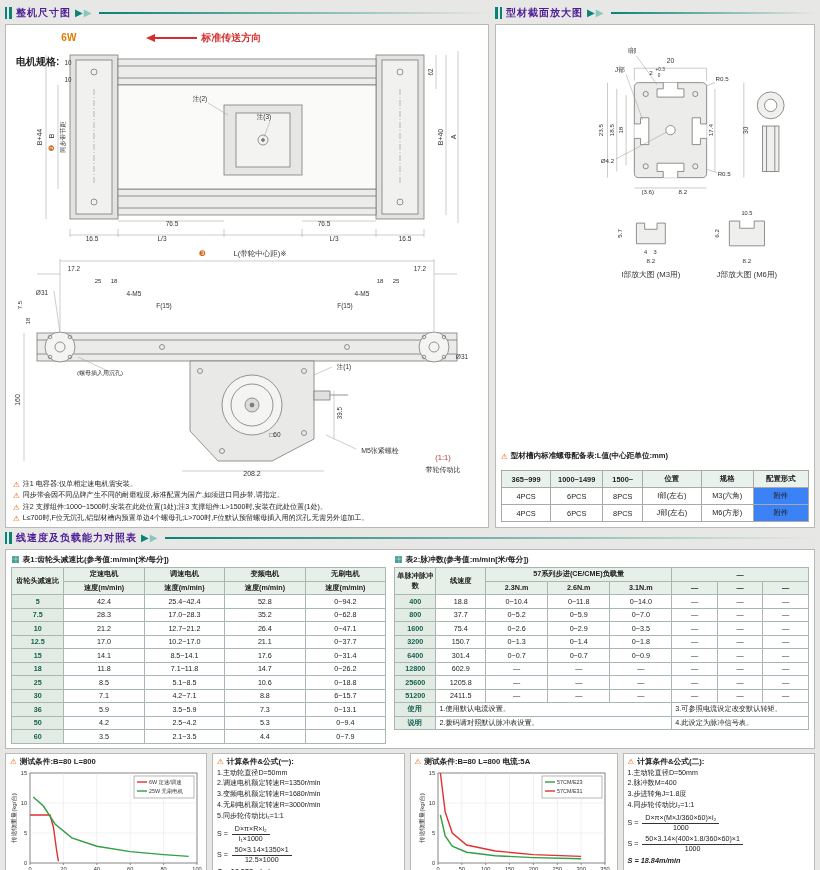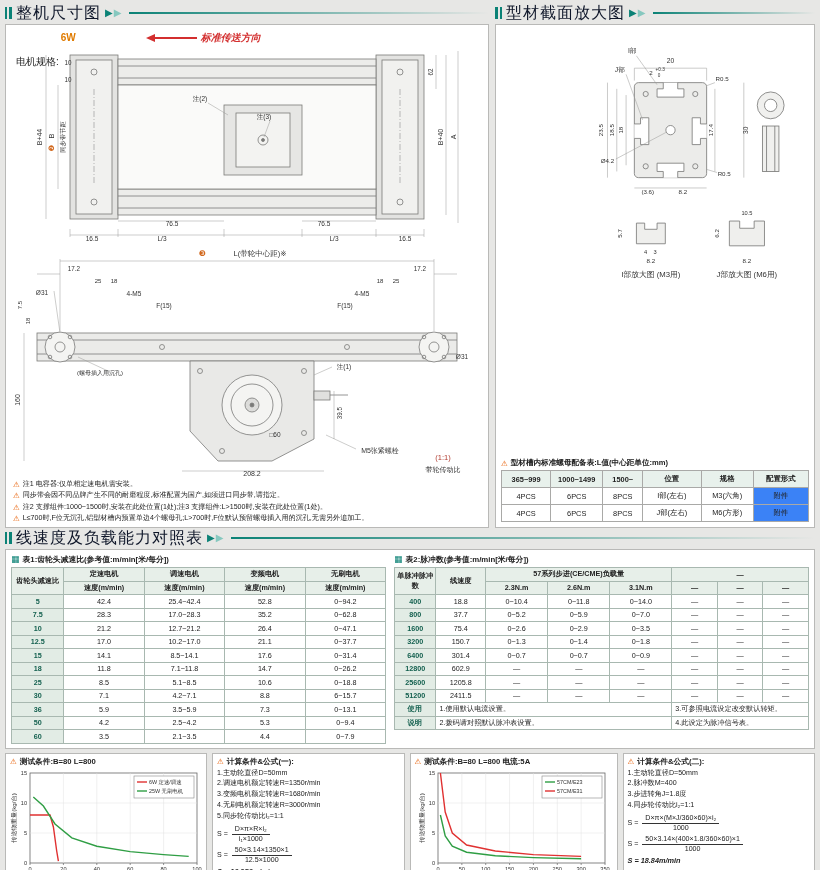--- a/index.html
+++ b/index.html
@@ -2,45 +2,45 @@
 <html><head>
 <meta charset="utf-8">
 <style>
   html,body{margin:0;padding:0}
   body{width:820px;height:870px;overflow:hidden;background:#e7e7e5;
        font-family:"Liberation Sans","DejaVu Sans",sans-serif;color:#222;}
   .page{position:absolute;inset:0;padding:3px 5px;box-sizing:border-box;}
   
   .sec-header{display:flex;align-items:center;gap:4px;height:18px;margin:1px 0 2px;}
   .vbars{width:7px;height:12px;background:linear-gradient(90deg,#0b8276 0 2.5px,transparent 2.5px 4.5px,#0b8276 4.5px 7px);}
-  .sec-title{font-size:16px;font-weight:normal;color:#0f172a;letter-spacing:1px;white-space:nowrap;}
+  .sec-title{font-size:10px;font-weight:bold;color:#4c1d95;letter-spacing:1px;white-space:nowrap;}
   .sec-arrow{color:#0b8276;font-size:10px;line-height:1;}
   .sec-arrow.a2{color:#86c8bf;margin-left:-3px;}
   .sec-rule{flex:1;height:2px;background:linear-gradient(90deg,#0b8276,rgba(11,130,118,0));margin-left:4px;}
   
   .top-row{display:flex;gap:6px;align-items:stretch;}
   .col{display:flex;flex-direction:column;min-width:0;}
   .col-l{width:484px;flex:none;}
   .col-r{flex:1;}
   .panel{background:#fff;border:1px solid #b9b9b7;flex:1;position:relative;overflow:hidden;}
   .panel-r{display:flex;flex-direction:column;}
   .motor-line{display:flex;align-items:center;padding:5px 10px 0;font-size:10px;height:15px;}
-  .motor-label{font-weight:normal;margin-top:48px;}
+  .motor-label{font-weight:bold;margin-top:48px;}
   .motor-val{color:#e07b00;font-weight:bold;margin-left:2px;}
-  .dir{display:flex;align-items:center;margin-left:70px;color:#d32f2f;font-weight:bold;font-size:10px;gap:4px;font-style:italic;}
+  .dir{display:flex;align-items:center;margin-left:70px;color:#d32f2f;font-weight:bold;font-size:10px;gap:4px;}
   .dir .tri{width:0;height:0;border-top:4px solid transparent;border-bottom:4px solid transparent;border-right:9px solid #d32f2f;}
   .dir .shaft{width:42px;height:2px;background:#d32f2f;margin-left:-4px;}
   svg.draw{display:block;margin:0 auto;}
   .notes{padding:2px 7px 3px;font-size:7.1px;line-height:1.5;}
   .note{display:flex;gap:3px;align-items:flex-start;}
   .warn{color:#e8650f;font-size:7.5px;flex:none;}
   
   .nut-caption{display:flex;gap:3px;align-items:center;font-size:7.6px;font-weight:bold;padding:3px 5px 2px;}
   table{border-collapse:collapse;}
-  .nut{width:calc(100% - 10px);margin:0 5px 5px;font-size:7.4px;}
+  .nut{width:calc(100% - 10px);margin:7px 5px 5px;font-size:7.4px;}
   .nut th,.nut td{border:1px solid #a9a9a7;text-align:center;height:16px;padding:0 1px;}
   .nut th{background:#e8f1ec;font-weight:bold;}
   .nut td.accent{background:#3b82f6;}
   .mid-panel{background:#fff;border:1px solid #b9b9b7;padding:3px 5px 4px;display:flex;gap:8px;}
   .tbl-block{min-width:0;}
   .tb1{width:47%;flex:none;}
   .tb2{flex:1;}
   .tbl-caption{display:flex;align-items:center;gap:3px;font-size:7.8px;font-weight:bold;margin:1px 0 2px;}
   .cap-icon{color:#0b8276;font-size:9px;line-height:1;}
   table.data{width:100%;font-size:7.2px;table-layout:fixed;}

